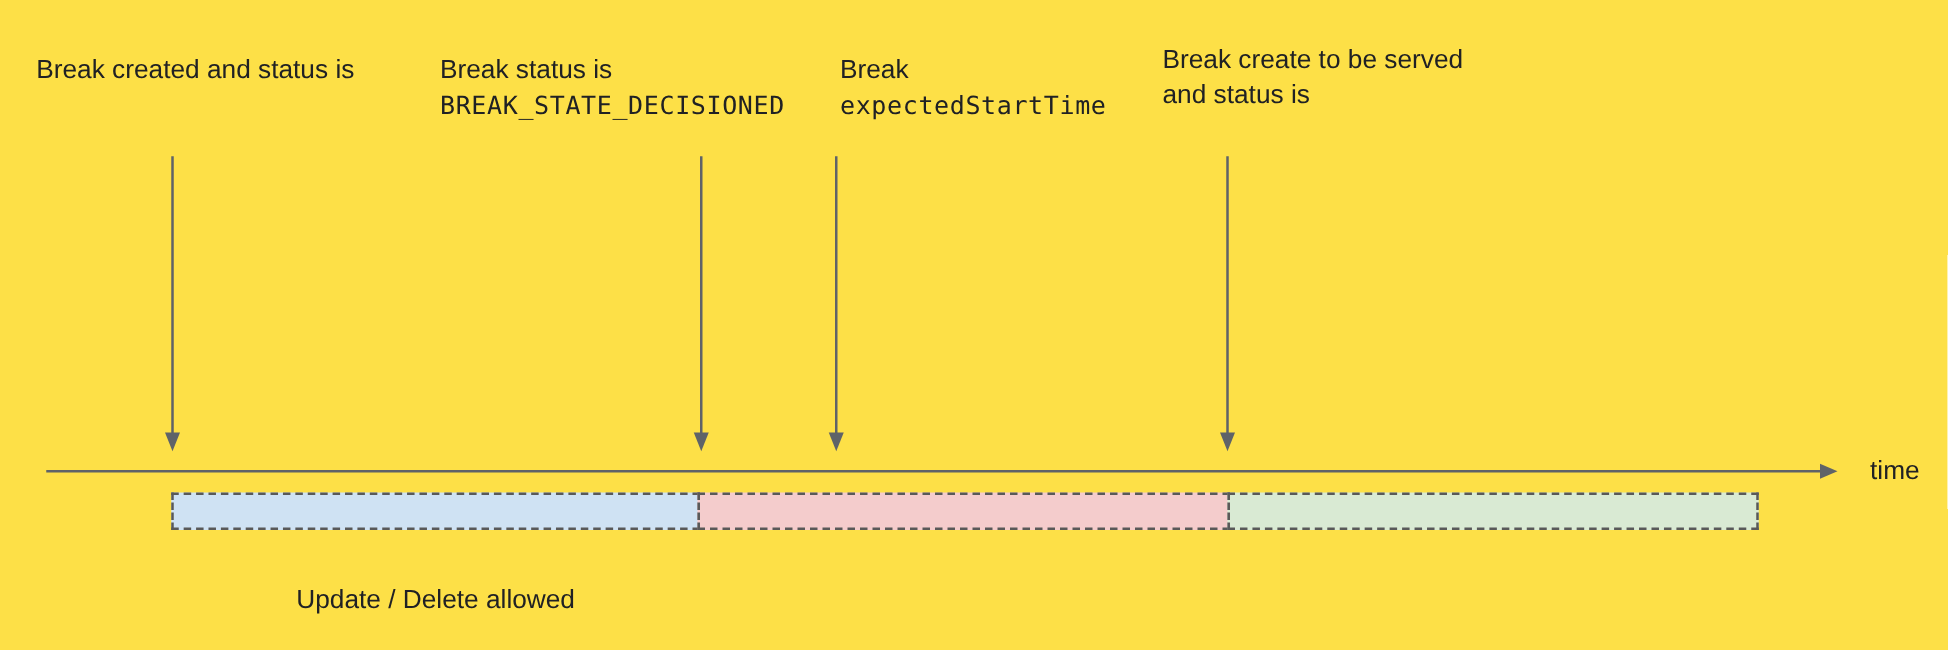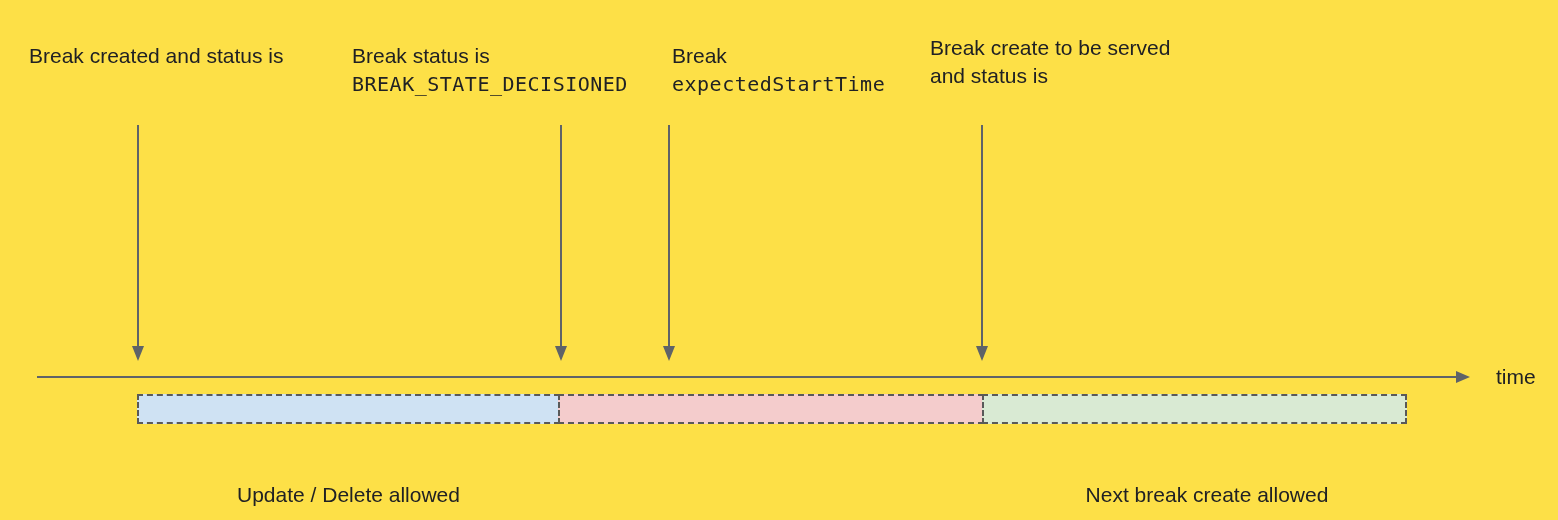--- a/index.html
+++ b/index.html
@@ -81,21 +81,21 @@
     top: 394px;
     height: 30px;
     border: 2px dashed #595959;
     box-sizing: border-box;
   }
   .seg-blue  { left: 137px; width: 423px; }
   .seg-red   { left: 558px; width: 426px; }
   .seg-green { left: 982px; width: 425px; }
   .seg-label {
     position: absolute;
-    top: 483px;
+    top: 468px;
     font-size: 21px;
     line-height: 24px;
     text-align: center;
   }
   .lbl-1 { left: 137px; width: 423px; }
   .lbl-2 { left: 558px; width: 426px; }
   .lbl-3 { left: 982px; width: 450px; }
 </style>
 </head>
 <body>
@@ -140,15 +140,14 @@
 
   <div class="tl-line"></div>
   <div class="tl-head"></div>
   <div class="tl-label">time</div>
 
   <div class="segment seg-blue" style="background-color: rgb(207, 226, 243);"></div>
   <div class="segment seg-red" style="background-color: rgb(244, 204, 204);"></div>
   <div class="segment seg-green" style="background-color: rgb(217, 234, 211);"></div>
 
   <div class="seg-label lbl-1">Update / Delete allowed</div>
-  <div class="seg-label lbl-3">Next break create allowed</div>
 
 </div>
 
 </body></html>

